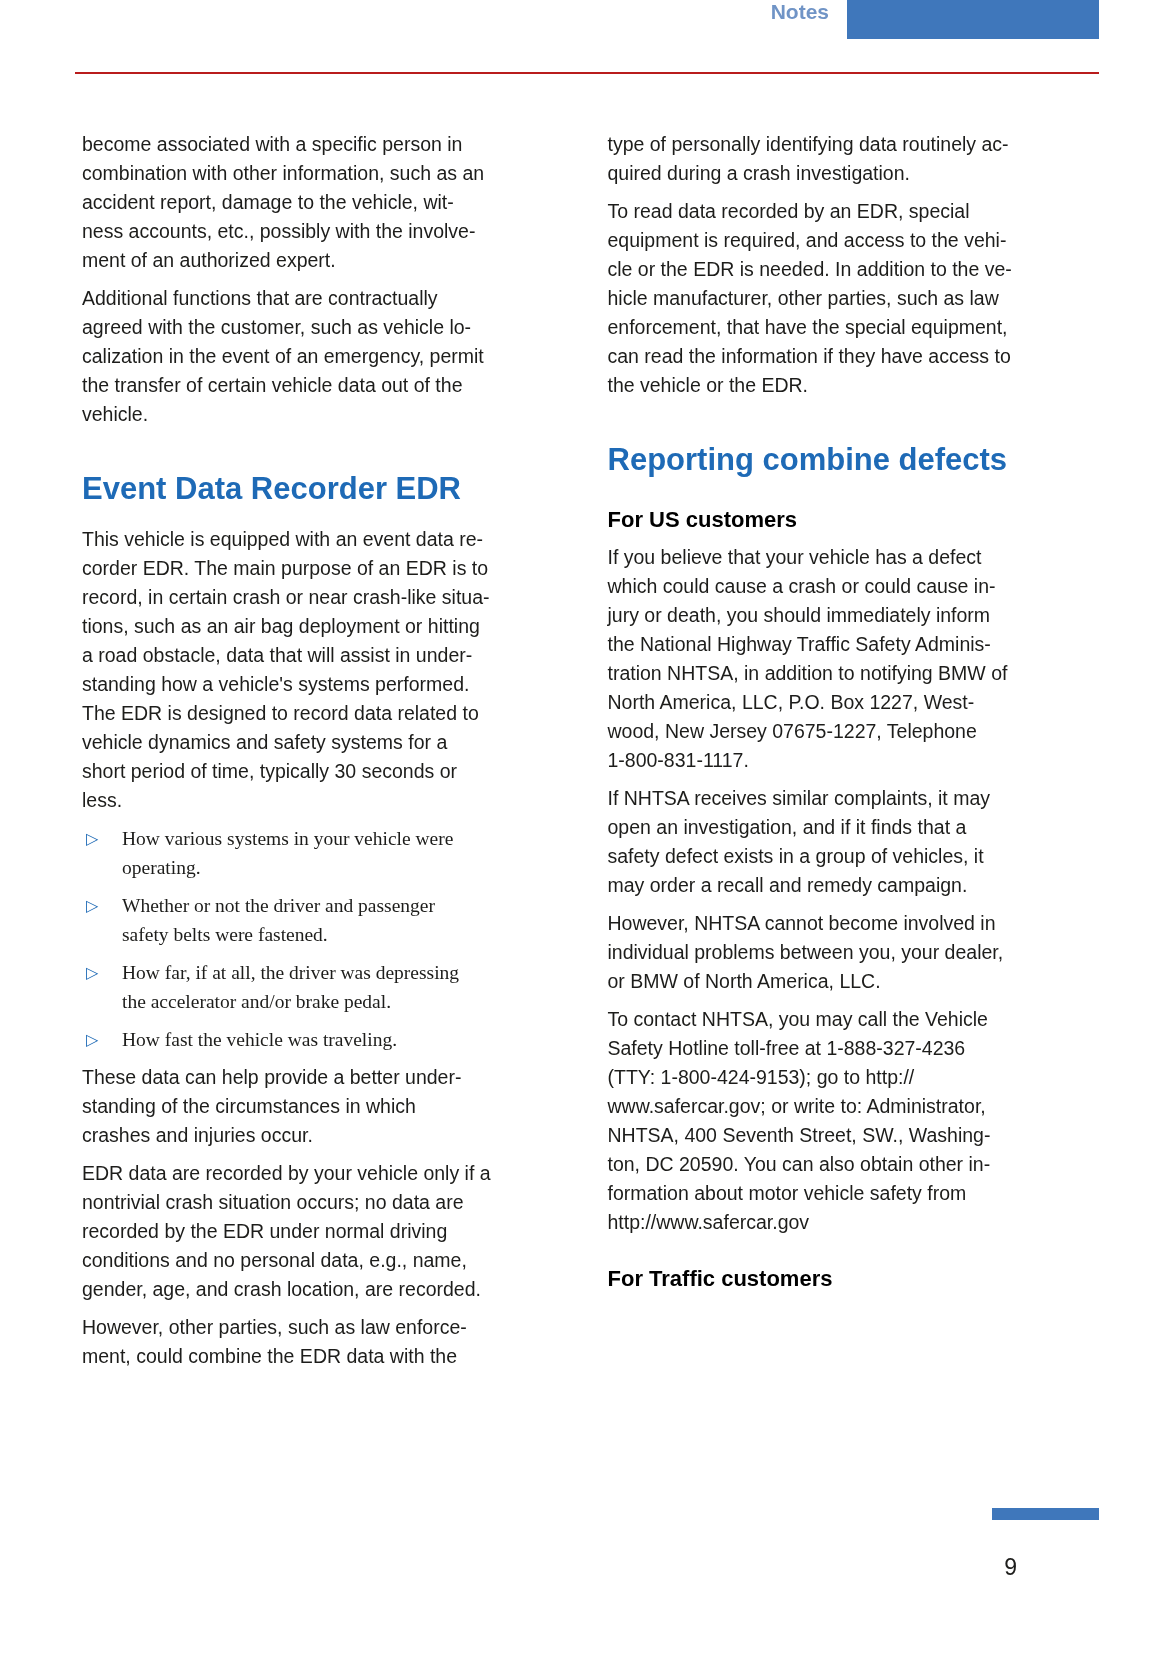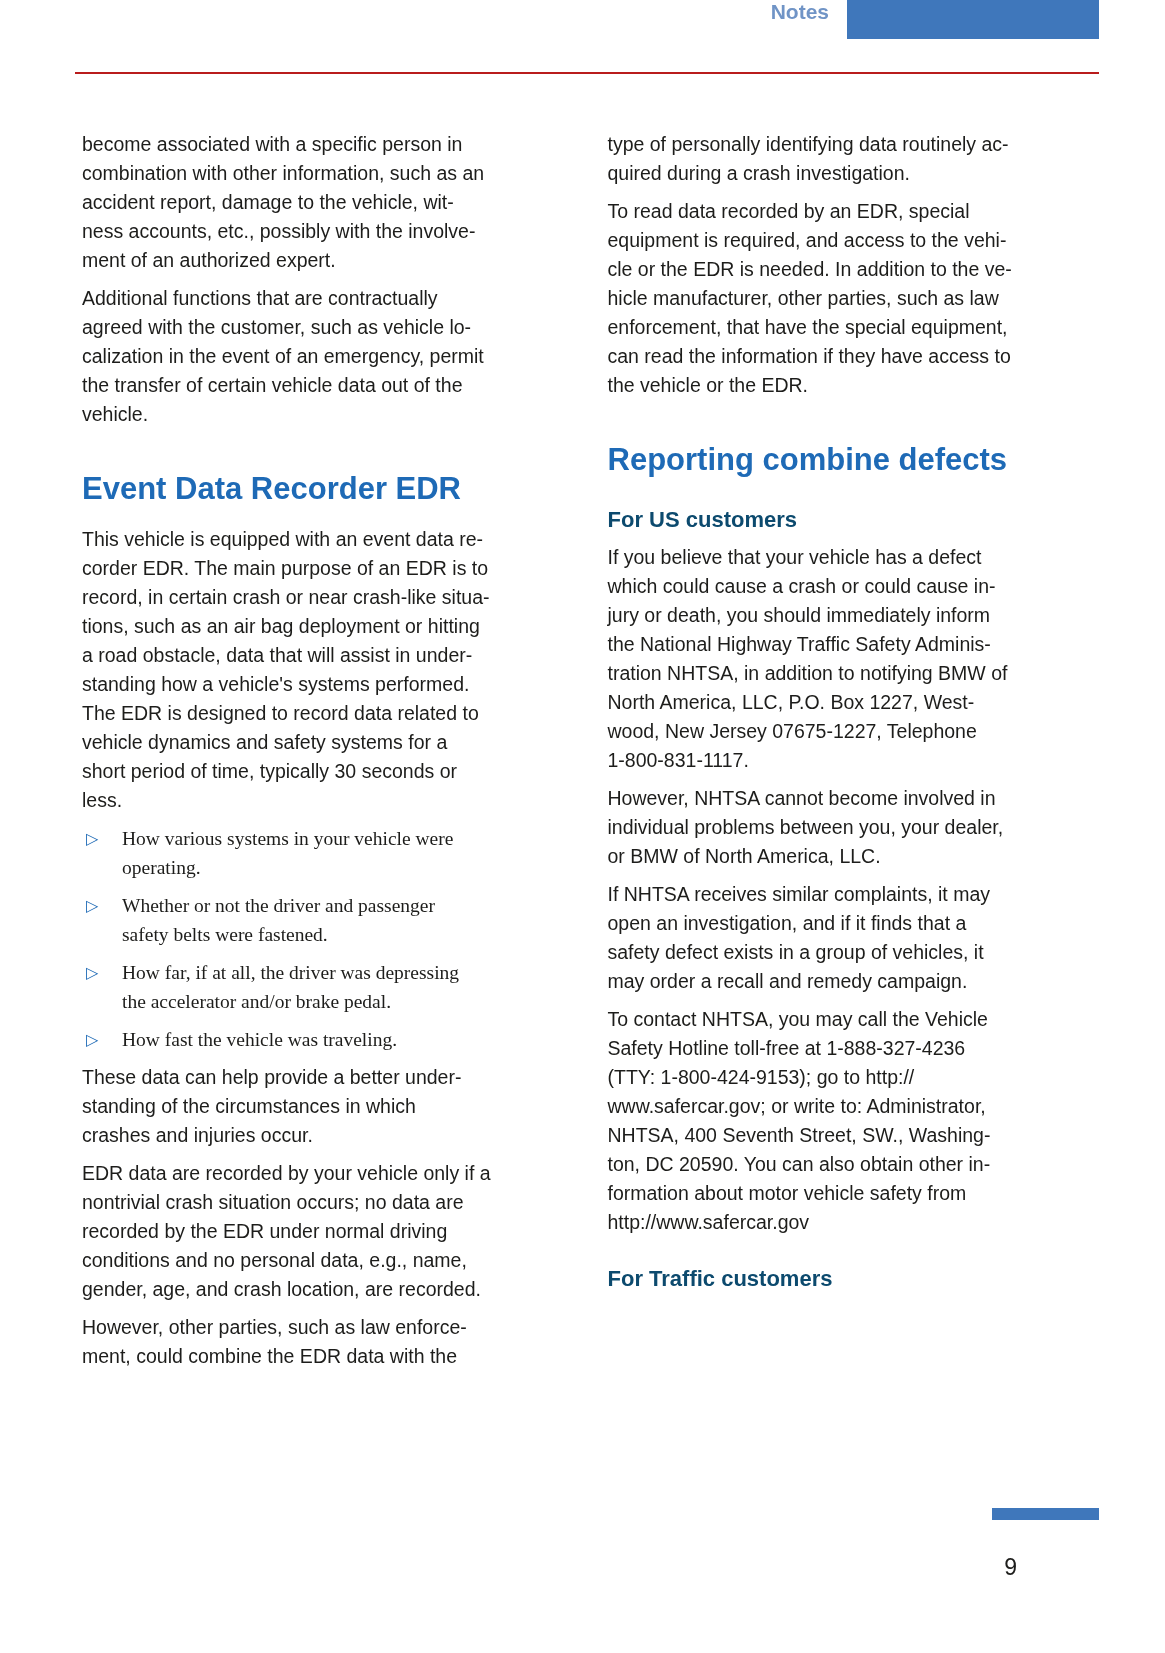--- a/index.html
+++ b/index.html
@@ -57,21 +57,21 @@
     margin: 42px 0 18px 0;
     font-size: 31px;
     line-height: 36px;
     color: #1e6ab6;
     font-weight: 700;
   }
   h2.sub-heading {
     margin: 28px 0 10px 0;
     font-size: 22px;
     line-height: 27px;
-    color: #0c4a6e;
+    color: #000000;
     font-weight: 700;
   }
   ul.bullets {
     list-style: none;
     margin: 0;
     padding: 0;
   }
   li.bullet {
     display: flex;
     margin: 0 0 9px 0;
@@ -192,27 +192,27 @@
 
       <h2 class="sub-heading">For US customers</h2>
       <p>If you believe that your vehicle has a defect
 which could cause a crash or could cause in-
 jury or death, you should immediately inform
 the National Highway Traffic Safety Adminis-
 tration NHTSA, in addition to notifying BMW of
 North America, LLC, P.O. Box 1227, West-
 wood, New Jersey 07675-1227, Telephone
 1-800-831-1117.</p>
-      <p>However, NHTSA cannot become involved in
-individual problems between you, your dealer,
-or BMW of North America, LLC.</p>
       <p>If NHTSA receives similar complaints, it may
 open an investigation, and if it finds that a
 safety defect exists in a group of vehicles, it
 may order a recall and remedy campaign.</p>
+      <p>However, NHTSA cannot become involved in
+individual problems between you, your dealer,
+or BMW of North America, LLC.</p>
       <p>To contact NHTSA, you may call the Vehicle
 Safety Hotline toll-free at 1-888-327-4236
 (TTY: 1-800-424-9153); go to http://
 www.safercar.gov; or write to: Administrator,
 NHTSA, 400 Seventh Street, SW., Washing-
 ton, DC 20590. You can also obtain other in-
 formation about motor vehicle safety from
 http://www.safercar.gov</p>
 
       <h2 class="sub-heading">For Traffic customers</h2>

